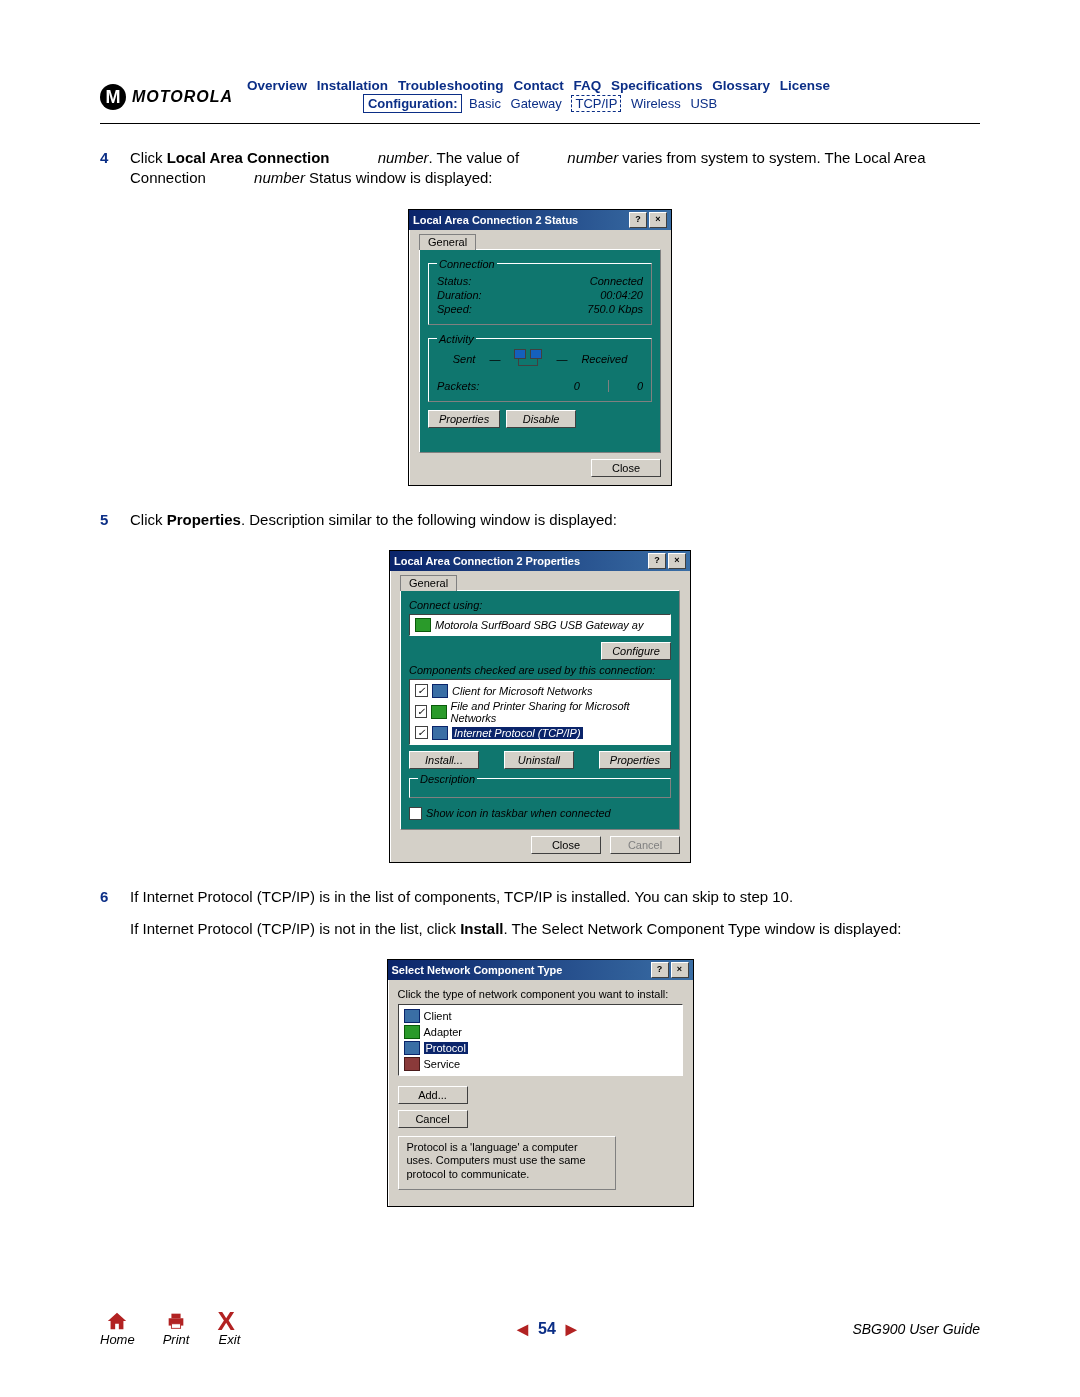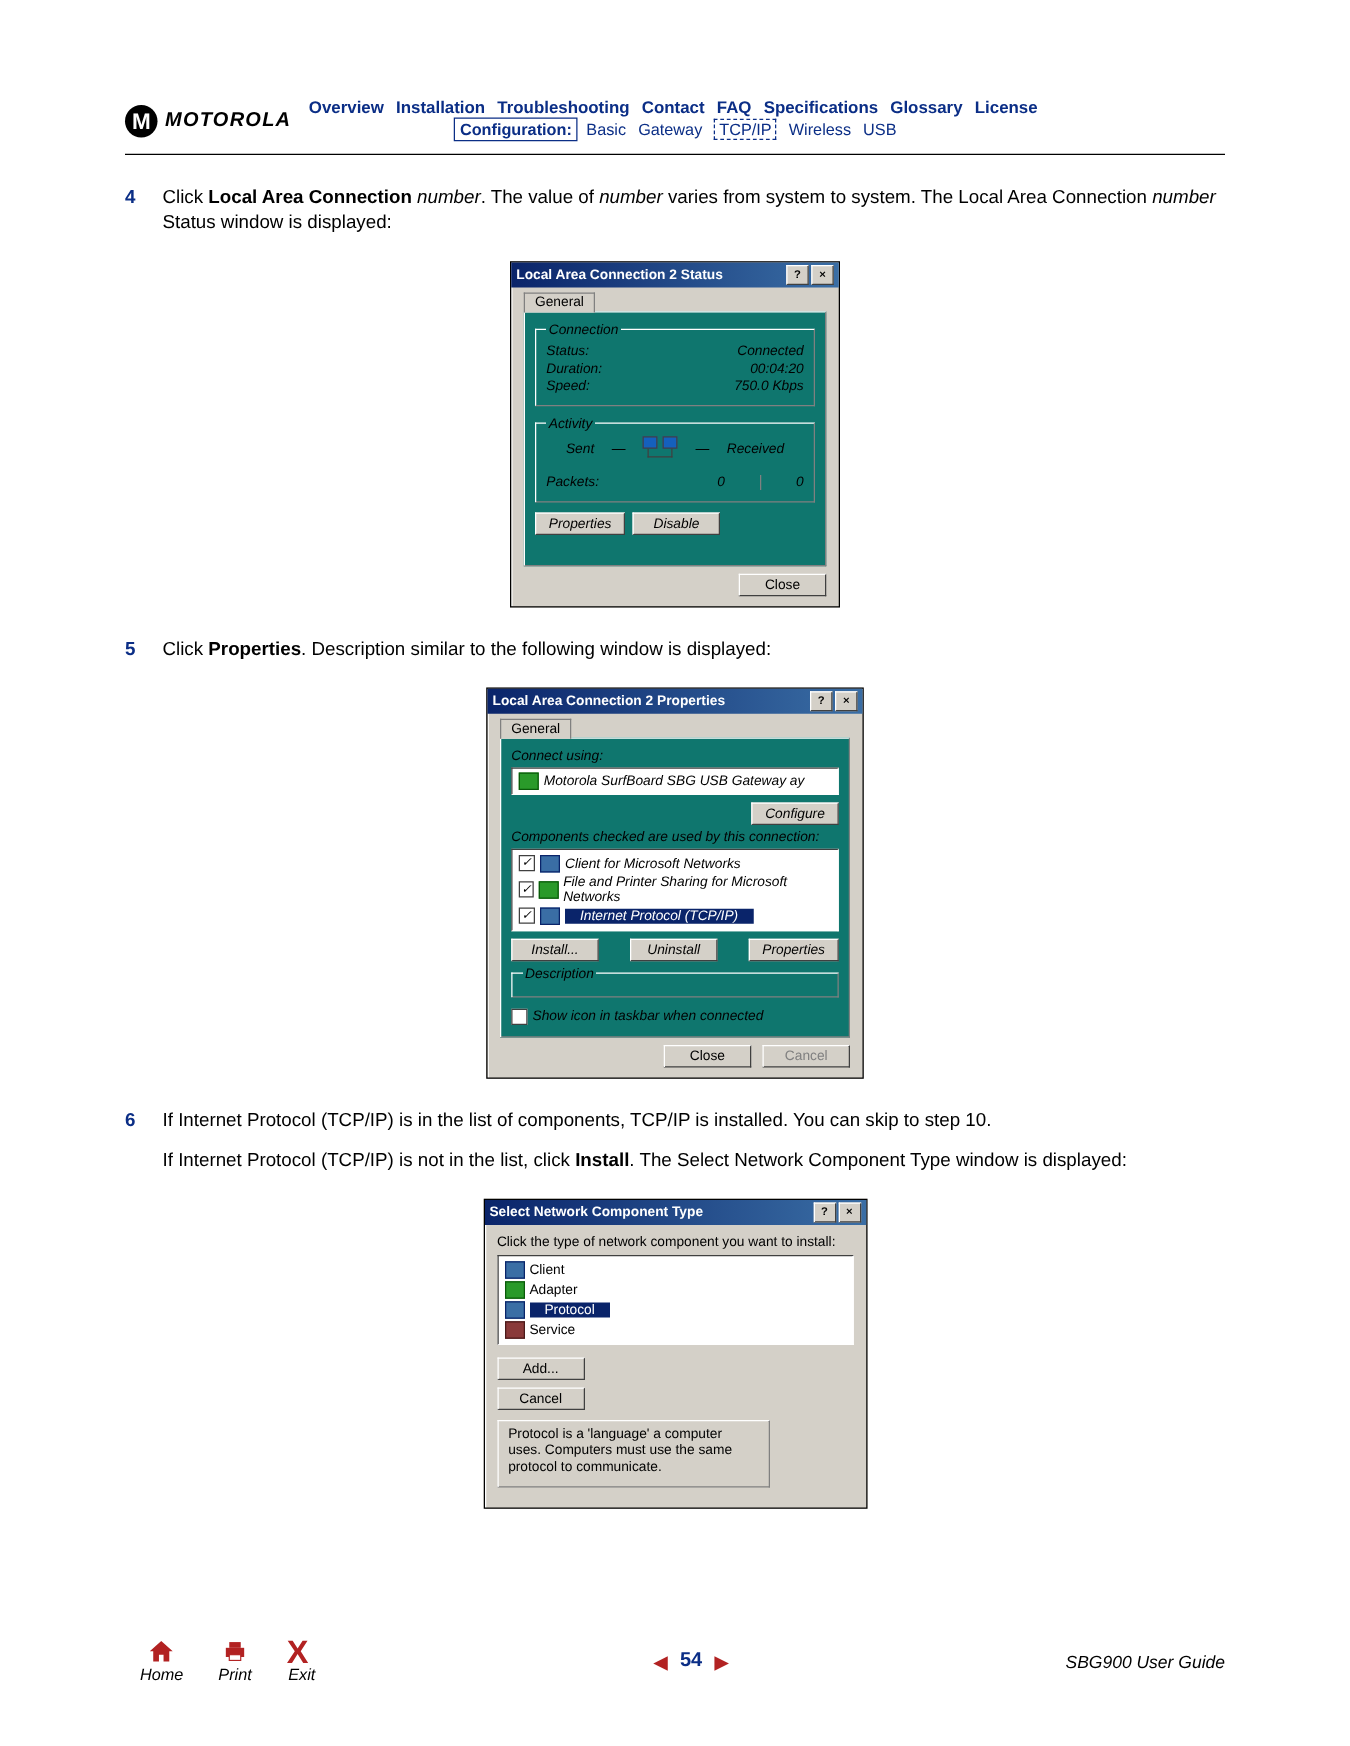--- a/index.html
+++ b/index.html
@@ -15,21 +15,21 @@
   .nav-sub { font-size: 13px; margin-top: 3px; text-align: center; }
   .nav-sub .config { border: 1px solid #0b2e86; padding: 1px 4px; color: #0b2e86; font-weight: bold; }
   .nav-sub .item { color: #0b2e86; margin: 0 3px; }
   .nav-sub .tcpip { border: 1px dashed #0b2e86; padding: 0 3px; }
   hr.divider { margin-top: 12px; border: none; border-top: 1px solid #000; }
   .step { display: flex; margin-top: 24px; font-size: 15px; line-height: 1.35; }
   .step-num { width: 30px; flex-shrink: 0; color: #0b2e86; font-weight: bold; }
   .step-body { flex: 1; }
   .step-body p { margin: 0 0 12px 0; }
   .b { font-weight: bold; }
-  .i { font-style: italic; }
+  .i { font-style: italic; margin-left: 44px; }
 
   .win2k { width: 262px; margin: 8px auto 0 auto; background: #d4d0c8; border: 1px solid #000; font-family: Tahoma, Arial, sans-serif; font-size: 11px; color: #000; box-shadow: 1px 1px 0 #fff inset; }
   .titlebar { background: linear-gradient(to right, #0a246a, #3a6ea5); color: #fff; font-weight: bold; font-size: 11px; padding: 2px 4px; display: flex; align-items: center; justify-content: space-between; }
   .titlebar-btns { display: flex; }
   .tbtn { width: 16px; height: 14px; background: #d4d0c8; border: 1px solid #fff; border-right-color:#404040; border-bottom-color:#404040; margin-left: 2px; font-size: 9px; font-weight:bold; text-align:center; line-height:12px; color:#000; }
   .win-body { padding: 8px 10px 8px 10px; }
   .tab { display:inline-block; border:1px solid #808080; border-bottom:none; background:#d4d0c8; padding:1px 8px 2px 8px; font-size:11px; margin-bottom:-1px; position:relative; z-index:2; }
   .tab-area { border:1px solid #808080; border-top-color:#fff; border-left-color:#fff; padding:8px; background:#0f766e;font-style:italic; }
   fieldset.grp { border:1px solid #808080; border-top-color:#fff; border-left-color:#fff; margin:0 0 8px 0; padding:4px 8px 8px 8px; }
   fieldset.grp legend { font-size:11px; padding:0 2px; }
@@ -37,36 +37,36 @@
   .btn { display:inline-block; border:1px solid #404040; border-top-color:#fff; border-left-color:#fff; background:#d4d0c8; padding:2px 10px; font-size:11px; text-align:center; min-width:48px; cursor:default; }
   .btn.disabled { color:#808080; }
   .btn-row { text-align:right; margin-top:6px; }
   .sunken { border:1px solid #808080; border-top-color:#404040; border-left-color:#404040; border-right-color:#fff; border-bottom-color:#fff; background:#fff; padding:3px 5px; }
   .components { height:58px; overflow:hidden; }
   .comp-item { display:flex; align-items:center; gap:4px; font-size:11px; padding:1px 0; }
   .cb { width:11px; height:11px; border:1px solid #404040; background:#fff; display:inline-flex; align-items:center; justify-content:center; font-size:10px; line-height:10px; }
   .ico { width:14px; height:12px; display:inline-block; background:#3a6ea5; border:1px solid #0a246a; }
   .ico.green { background:#2a9a2a; border-color:#0a5a0a; }
   .ico.red { background:#8a3a3a; border-color:#4a1a1a; }
-  .sel { background:#0a246a; color:#fff; padding:0 12px; }
+  .sel { background:#0a246a; color:#fff; padding:0 2px; }
   .desc { font-size:11px; line-height:1.2; }
   .three-btns { display:flex; justify-content:space-between; margin:6px 0 4px; }
   .activity-row { display:flex; align-items:center; justify-content:center; gap:14px; font-size:11px; }
   .act-icon { width:28px; height:20px; display:inline-block; position:relative; }
   .act-icon .mon { position:absolute; width:10px; height:8px; background:#1560bd; border:1px solid #404040; }
   .act-icon .mon.m1 { left:0; top:0; }
   .act-icon .mon.m2 { right:0; top:0; }
   .act-icon .cable { position:absolute; left:4px; right:4px; top:10px; height:6px; border-bottom:1px solid #404040; border-left:1px solid #404040; border-right:1px solid #404040; }
 
   .win2k.wide { width: 300px; }
   .win2k.wider { width: 305px; }
   .listbox { height:70px; }
   .list-item { display:flex; align-items:center; gap:4px; padding:1px 0; }
 
-  .footer { position:absolute; bottom:50px; left:112px; right:100px; display:flex; align-items:center; justify-content:space-between;gap:28px; }
+  .footer { position:absolute; bottom:50px; left:100px; right:100px; display:flex; align-items:center; justify-content:space-between;gap:28px; }
   .footer-left { display:flex; gap:28px; }
   .ficon { display:flex; flex-direction:column; align-items:center; font-size:13px; font-style:italic; }
   .ficon svg, .ficon .glyph { width:24px; height:22px; }
   .page-nav { display:flex; align-items:center; gap:10px; color:#0b2e86; font-weight:bold; }
   .page-nav .tri { color:#b22222; font-size:14px; }
   .guide-txt { font-style: italic; font-size: 14px; }
   .sep { width:1px; height:12px; background:#808080; margin:0 auto; }
 </style>
 </head>
 <body>

